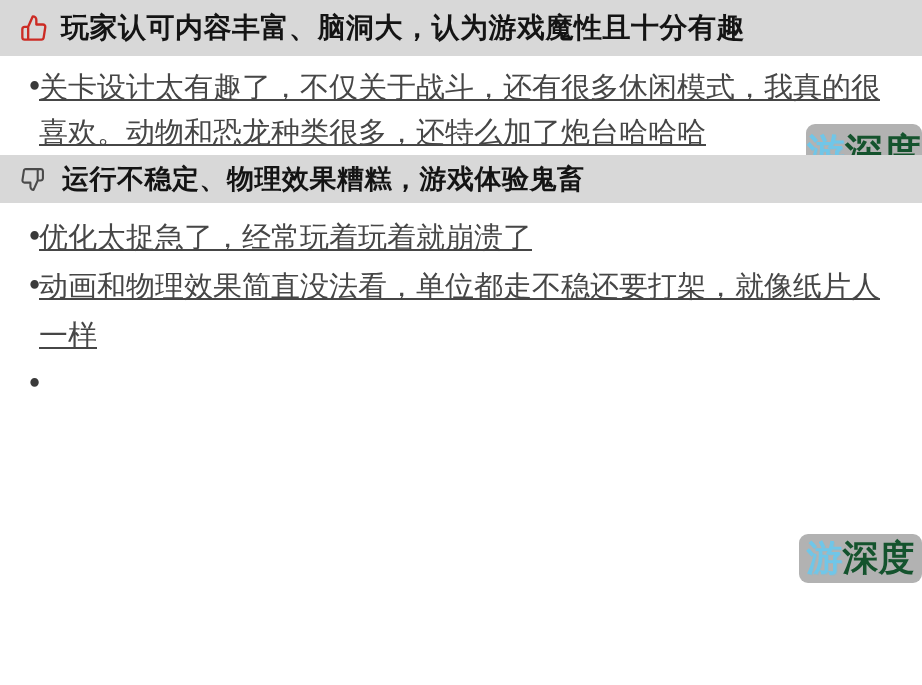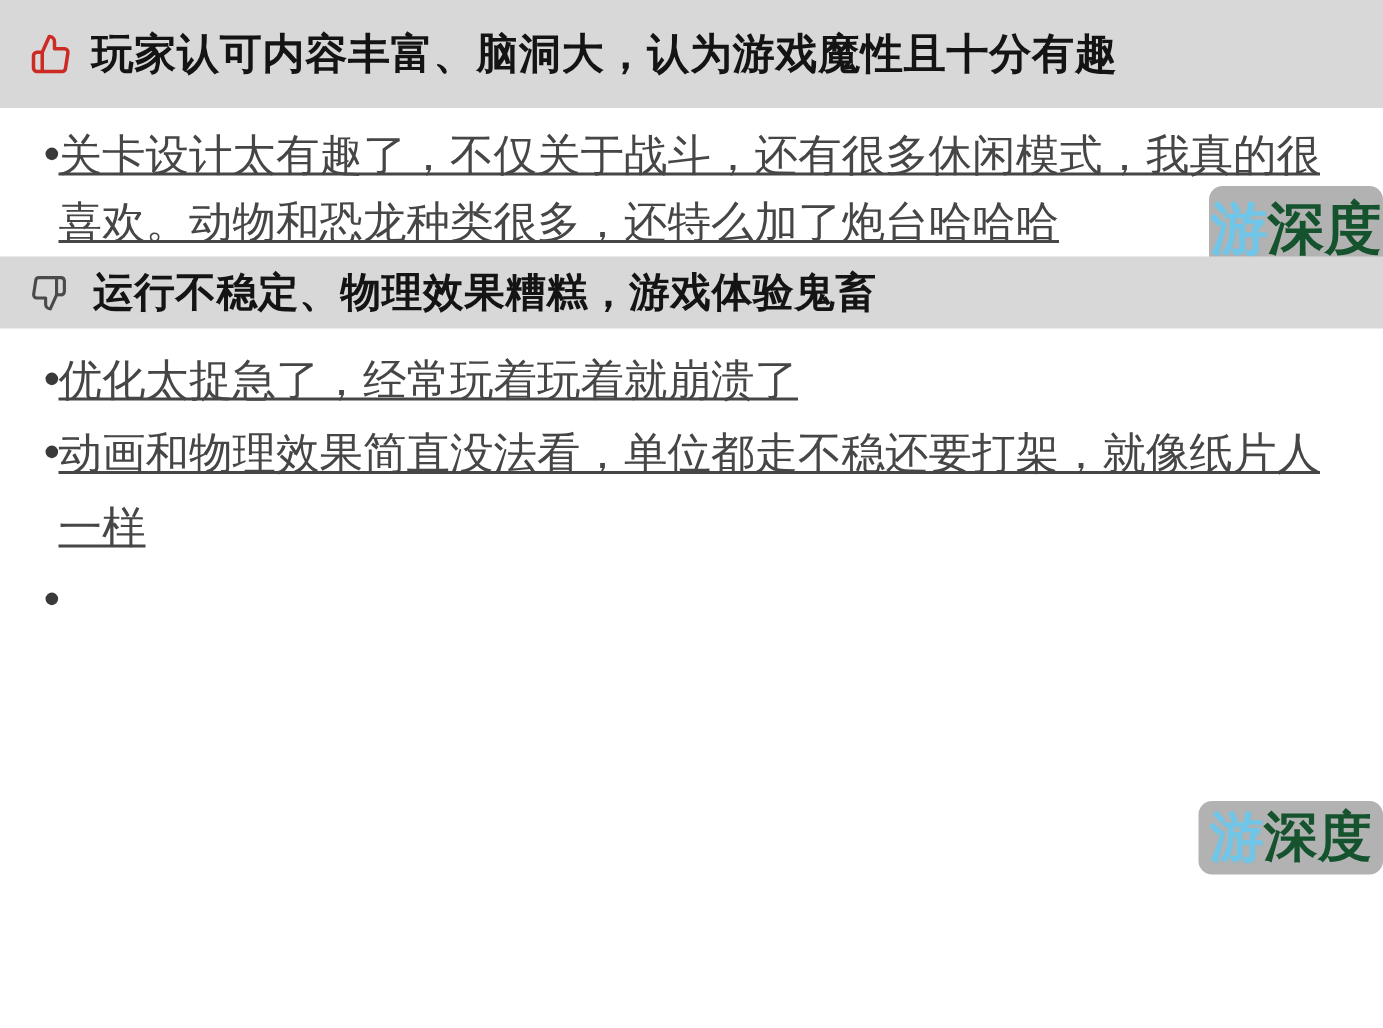--- a/index.html
+++ b/index.html
@@ -8,21 +8,21 @@
     position: relative;
     width: 922px;
     height: 685px;
     background: #ffffff;
     overflow: hidden;
     font-family: "Liberation Sans", sans-serif;
   }
   .bar {
     position: relative;
     z-index: 2;
-    height: 72px;
+    height: 56px;
     background: #d8d8d8;
     display: flex;
     align-items: center;
     padding: 0 18px 0 20px;
     gap: 13px;
   }
   .bar.bar2 { height: 48px; gap: 17px; }
   .bar-title {
     font-size: 28px;
     font-weight: bold;

